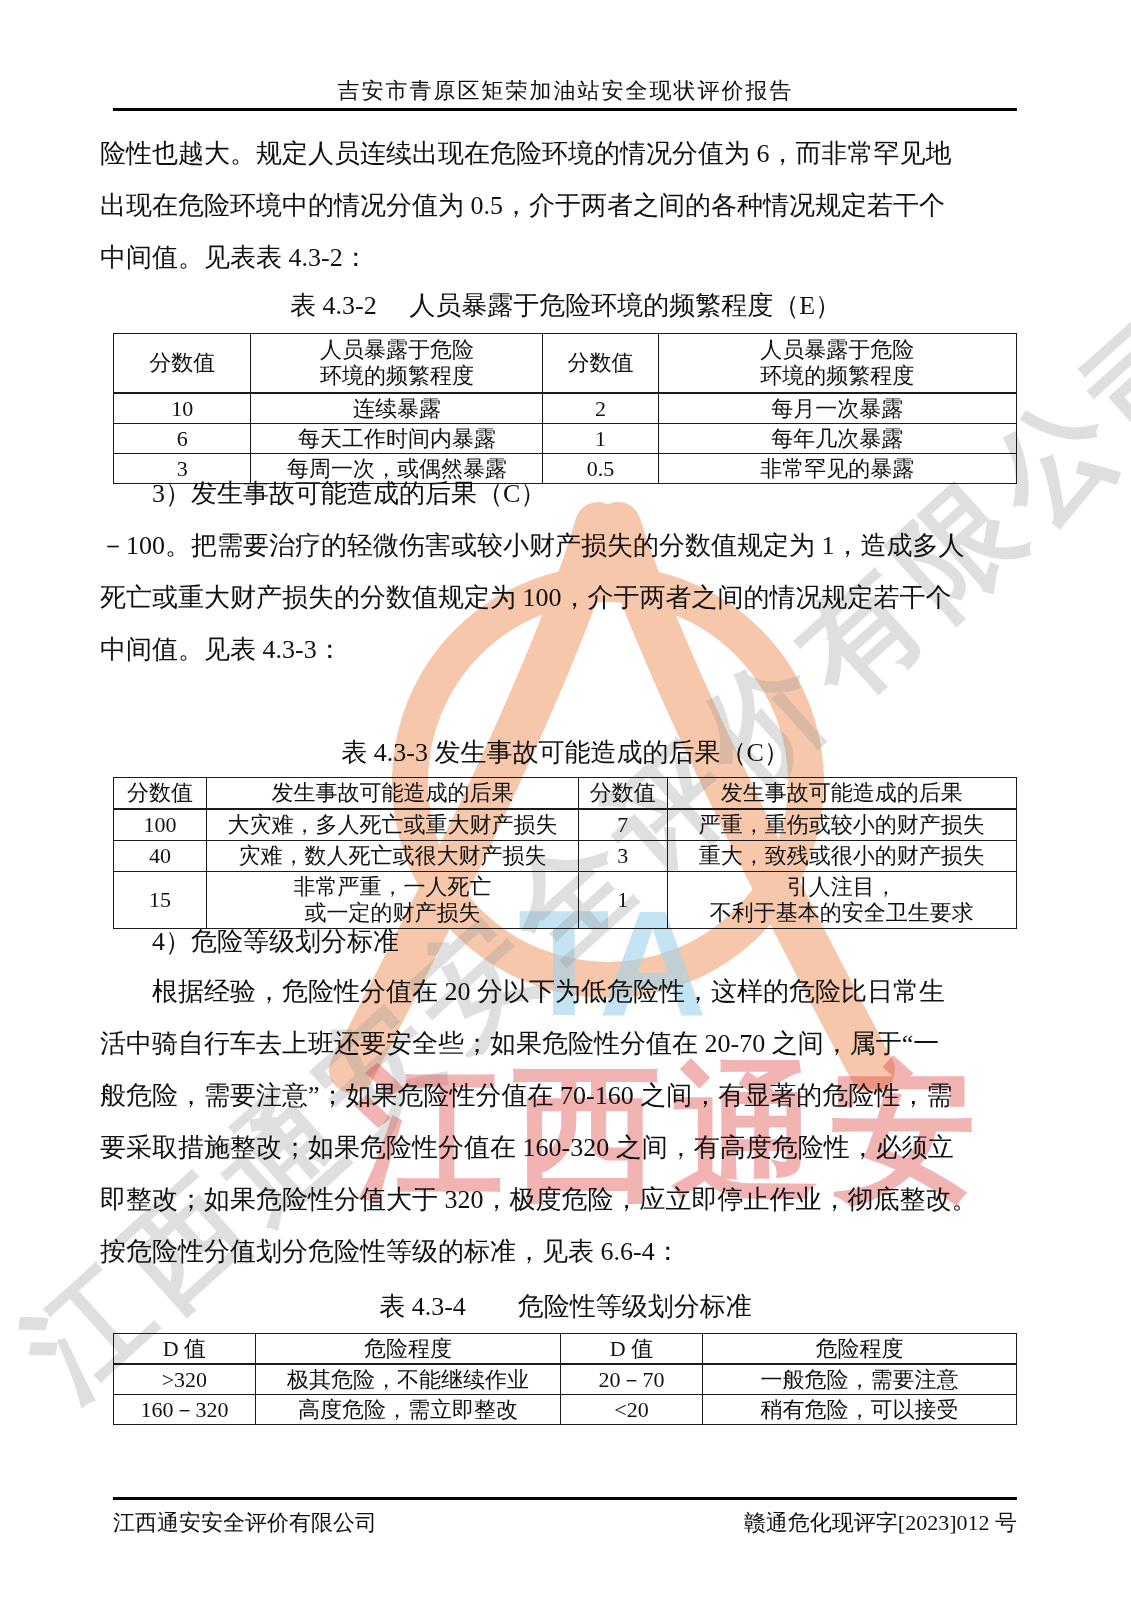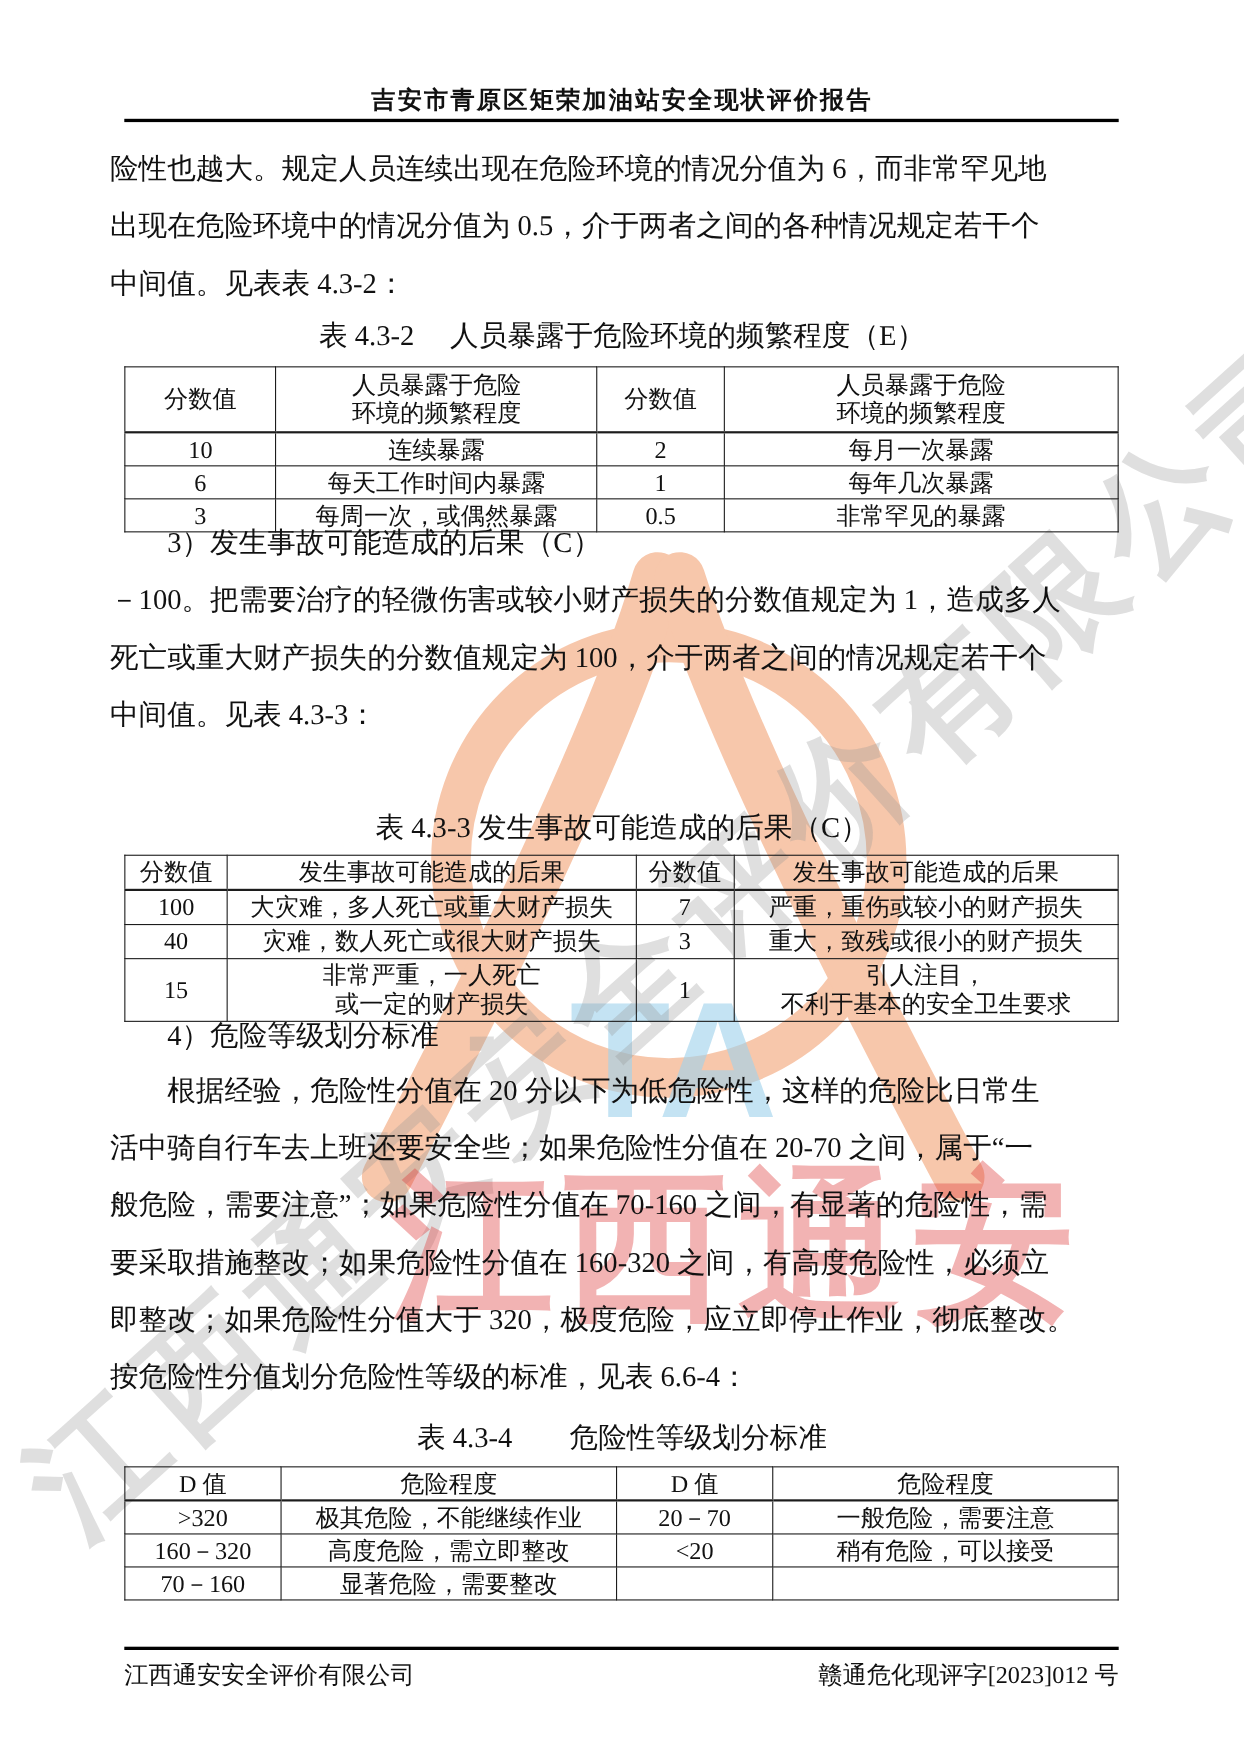--- a/index.html
+++ b/index.html
@@ -27,21 +27,21 @@
     white-space:nowrap;
     font-size:148px;font-weight:bold;letter-spacing:10px;
     color:rgba(222,64,64,0.40);
     font-family:"Liberation Sans","DejaVu Sans",sans-serif;
   }
   .wm-logo{position:absolute;left:300px;top:430px;}
   
   .content{position:absolute;inset:0;z-index:1;}
   .hdr-title{
     position:absolute;top:76px;left:0;width:100%;
-    text-align:center;font-size:22px;letter-spacing:2px;font-weight:bold;
+    text-align:center;font-size:22px;letter-spacing:2px;
   }
   .hdr-rule{position:absolute;top:108px;left:113px;width:904px;height:3px;background:#000;}
   .para{position:absolute;left:100px;width:932px;font-size:26px;line-height:52px;}
   .para .ln{white-space:nowrap;}
   .indent{text-indent:2em;}
   .sec-head{position:absolute;left:100px;width:932px;font-size:26px;text-indent:2em;white-space:nowrap;}
   .tbl-title{position:absolute;left:0;width:100%;text-align:center;font-size:26px;}
   .tblwrap{position:absolute;left:113px;width:904px;}
   table{border-collapse:collapse;width:100%;table-layout:fixed;border-radius:12px;}
   td,th{
@@ -200,26 +200,20 @@
           <td>极其危险，不能继续作业</td>
           <td>20－70</td>
           <td>一般危险，需要注意</td>
         </tr>
         <tr>
           <td>160－320</td>
           <td>高度危险，需立即整改</td>
           <td>&lt;20</td>
           <td>稍有危险，可以接受</td>
         </tr>
-        <tr>
-          <td>70－160</td>
-          <td>显著危险，需要整改</td>
-          <td></td>
-          <td></td>
-        </tr>
       </tbody>
         </table>
     </div>
 
     <div class="ftr-rule"></div>
     <div class="ftr">
       <span class="l">江西通安安全评价有限公司</span>
       <span class="r">赣通危化现评字[2023]012 号</span>
     </div>
 

